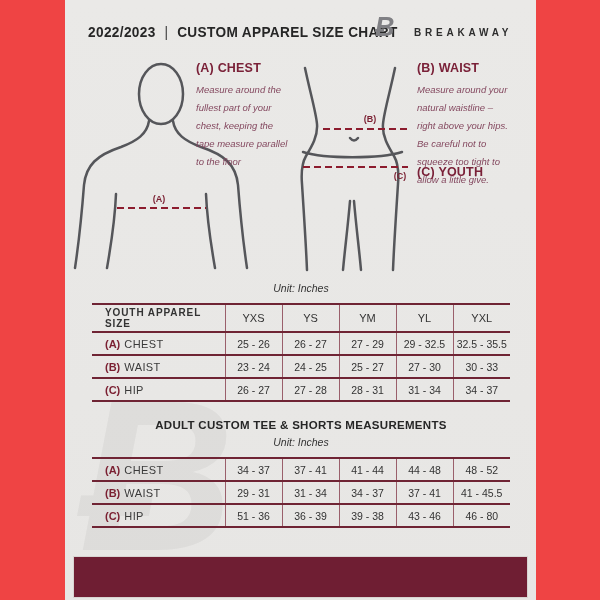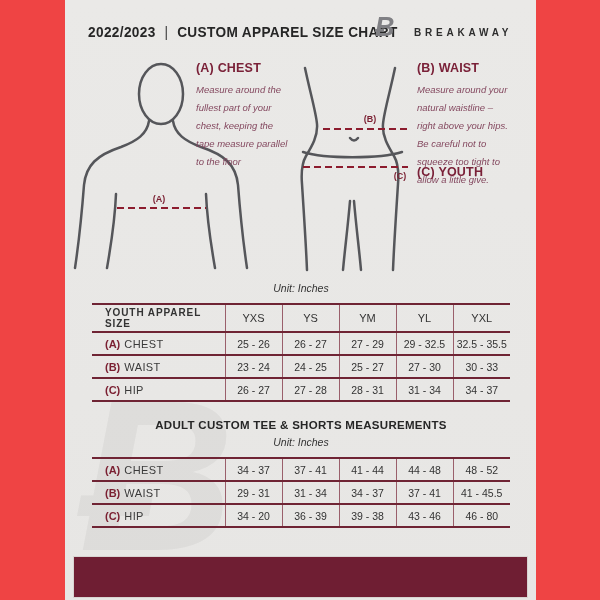--- a/index.html
+++ b/index.html
@@ -207,21 +207,21 @@
           <td>29 - 31</td>
           <td>31 - 34</td>
           <td>34 - 37</td>
           <td>37 - 41</td>
           <td>41 - 45.5</td>
         </tr>
         <tr>
           <td class="cell-rowlabel">
             <span class="key">(C)</span><span class="nm">HIP</span>
           </td>
-          <td>34 - 20</td>
+          <td>51 - 36</td>
           <td>36 - 39</td>
           <td>39 - 38</td>
           <td>43 - 46</td>
           <td>46 - 80</td>
         </tr>
       </tbody>
         </table>
     </div>
 
     <div class="footer-bar"></div>

